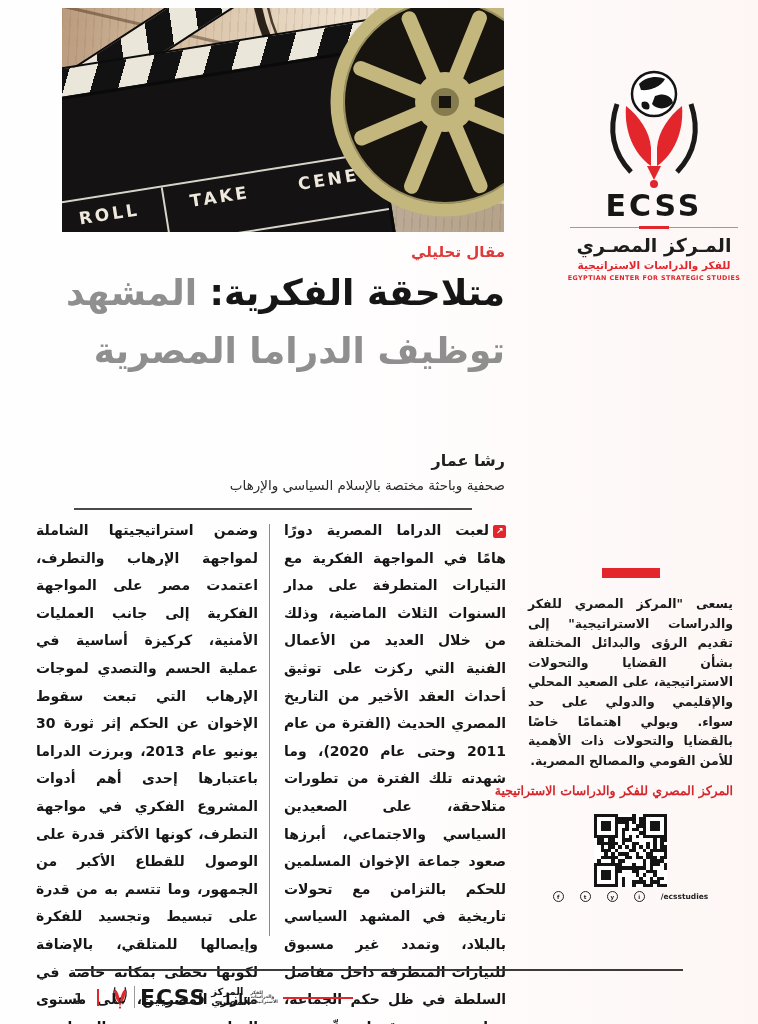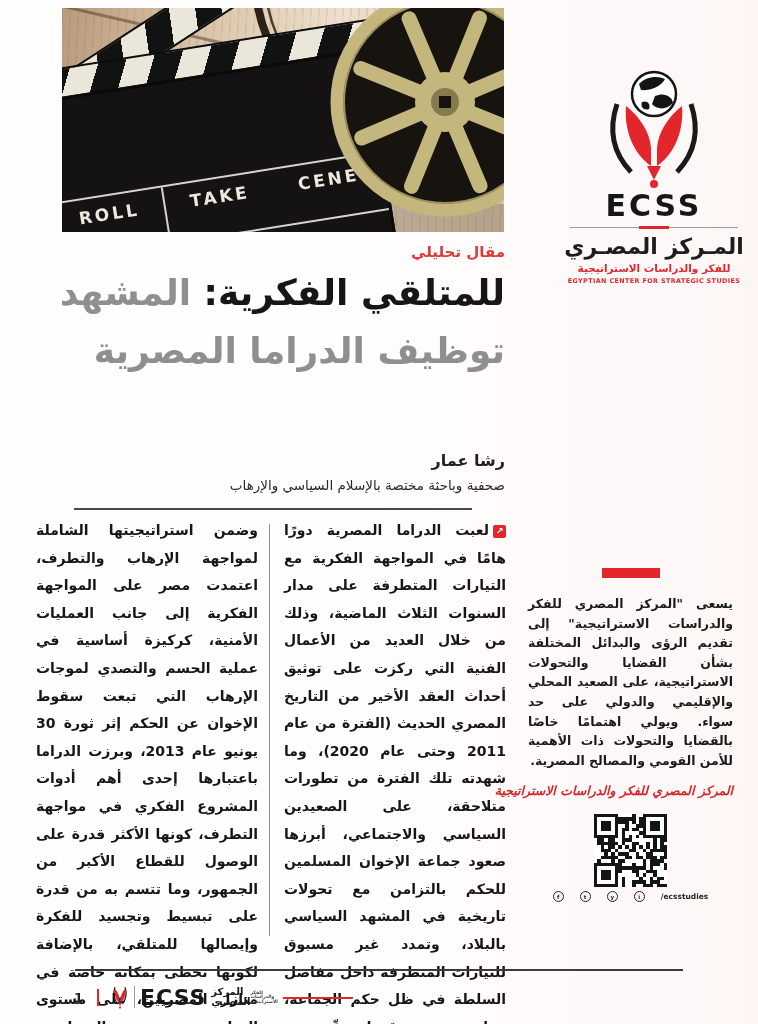--- a/index.html
+++ b/index.html
@@ -31,21 +31,21 @@
   .board-bottom{height:30px;}
   .reel{position:absolute;right:-56px;top:-18px;}
 
   
   .logo{position:absolute;left:560px;top:70px;width:188px;text-align:center;direction:rtl;}
   .logo-acronym{font-size:30px;font-weight:bold;letter-spacing:3px;color:#161616;
         font-family:"DejaVu Sans",sans-serif;direction:ltr;}
   .logo-rule{height:1px;background:#9b9b9b;margin:4px 10px 6px;position:relative;}
   .logo-rule::after{content:"";position:absolute;left:50%;top:-1px;width:30px;height:3px;
         margin-left:-15px;background:#e2262b;}
-  .logo-name-ar{font-size:22px;font-weight:bold;color:#1d1d1d;}
+  .logo-name-ar{font-size:19px;font-weight:bold;color:#1d1d1d;}
   .logo-tagline-ar{font-size:10.5px;font-weight:bold;color:#e2262b;margin-top:3px;}
   .logo-name-en{font-size:6.4px;font-weight:bold;color:#e2262b;letter-spacing:.4px;
         margin-top:3px;direction:ltr;}
 
   
   .kicker{position:absolute;right:253px;top:243px;font-size:15px;font-weight:bold;color:#dd3b3b;}
   .title{position:absolute;right:253px;top:264px;width:452px;text-align:right;
         font-size:36px;font-weight:bold;line-height:58px;color:#8f8f8f;}
   .title .black{color:#161616;}
   .author-name{position:absolute;right:253px;top:451px;font-size:16px;font-weight:bold;color:#222;margin-left:8px;}
@@ -61,21 +61,21 @@
   .p-icon{display:inline-flex;align-items:center;justify-content:center;width:13px;height:13px;
         background:#e2262b;color:#fff;font-size:9px;font-weight:bold;border-radius:2px;
         margin-left:4px;vertical-align:1px;}
 
   
   .sidebar{position:absolute;left:528px;top:568px;width:205px;}
   .side-block{width:58px;height:10px;background:#e2262b;margin:0 auto 16px;}
   .side-about{font-size:12.5px;font-weight:bold;line-height:19.6px;color:#1a1a1a;
         text-align:justify;}
   .side-signature{margin-top:13px;text-align:center;color:#d6262b;font-size:12.5px;
-        font-style:italic;font-weight:bold;font-family:"DejaVu Serif",serif;white-space:nowrap;}
+        font-weight:bold;font-family:"DejaVu Serif",serif;white-space:nowrap;}
   .qr-wrap{margin:16px auto 0;width:73px;height:73px;background:#fff;}
   .side-web{margin-top:8px;text-align:center;font-size:15px;font-weight:bold;color:#111;
         direction:ltr;font-family:"DejaVu Sans",sans-serif;}
   .side-social{margin-top:4px;text-align:right;font-size:7.5px;font-weight:bold;color:#222;
         direction:ltr;display:flex;justify-content:center;align-items:center;gap:16px;}
   .soc{display:inline-flex;width:9px;height:9px;border:1px solid #222;border-radius:50%;
         align-items:center;justify-content:center;font-size:5.5px;}
 
   
   .footer-rule{position:absolute;left:75px;top:969px;width:608px;height:2px;background:#3b3b3b;}
@@ -155,21 +155,21 @@
     <div class="logo-acronym">ECSS</div>
     <div class="logo-rule"></div>
     <div class="logo-name-ar">المـركز المصـري</div>
     <div class="logo-tagline-ar">للفكر والدراسات الاستراتيجية</div>
     <div class="logo-name-en">EGYPTIAN CENTER FOR STRATEGIC STUDIES</div>
   </div>
 
   <div class="kicker">مقال تحليلي</div>
 
   <div class="title">
-    <span class="black">للمتلقي الفكرية:</span>
+    <span class="black">متلاحقة الفكرية:</span>
     <span>المشهد</span><br>
     <span>توظيف الدراما المصرية</span><br>
   </div>
 
   <div class="author-name">رشا عمار</div>
   <div class="author-role">صحفية وباحثة مختصة بالإسلام السياسي والإرهاب</div>
   <div class="author-rule"></div>
 
   <div class="col col-right">
     <span class="p-icon">↗</span><span>لعبت الدراما المصرية دورًا هامًا في المواجهة الفكرية مع التيارات المتطرفة على مدار السنوات الثلاث الماضية، وذلك من خلال العديد من الأعمال الفنية التي ركزت على توثيق أحداث العقد الأخير من التاريخ المصري الحديث (الفترة من عام 2011 وحتى عام 2020)، وما شهدته تلك الفترة من تطورات متلاحقة، على الصعيدين السياسي والاجتماعي، أبرزها صعود جماعة الإخوان المسلمين للحكم بالتزامن مع تحولات تاريخية في المشهد السياسي بالبلاد، وتمدد غير مسبوق للتيارات المتطرفة داخل مفاصل السلطة في ظل حكم الجماعة، وما تبعه من سقوط مدوٍّ ترتبت عليه موجة إرهاب وعنف في شتى أرجاء مصر.</span>

